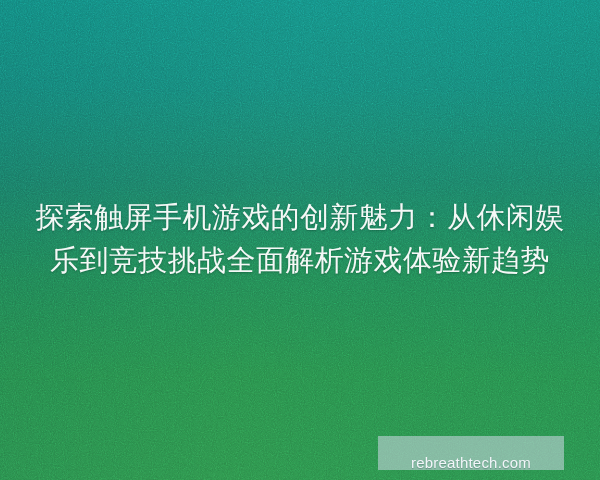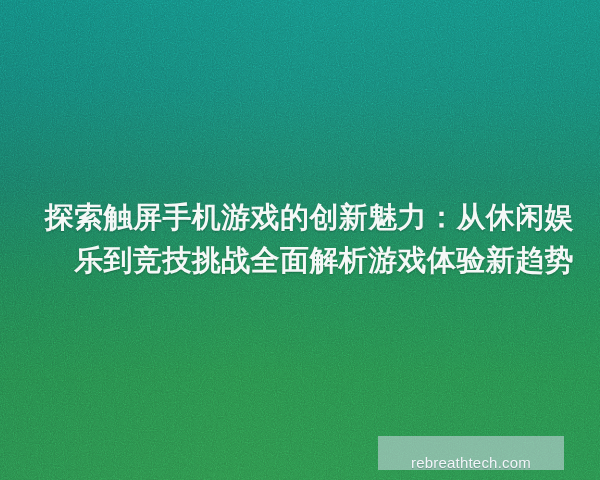--- a/index.html
+++ b/index.html
@@ -55,25 +55,25 @@
     pointer-events:none;
   }
   .bg-noise2 svg { width:100%; height:100%; display:block; }
 
   
   .headline {
     position:absolute;
     left:0; right:0;
     top:196px;
     padding:0 26px;
-    text-align:right;
+    text-align:center;
     color:#f4f8f6;
     font-size:29px;
     line-height:43px;
-    font-weight:700;
+    font-weight:400;
     letter-spacing:0.4px;
     text-shadow:0 1px 2px rgba(0,40,30,0.35);
     white-space:pre-line;
   }
 
   
   .watermark {
     position:absolute;
     left:378px; top:436px;
     width:186px; height:34px;

